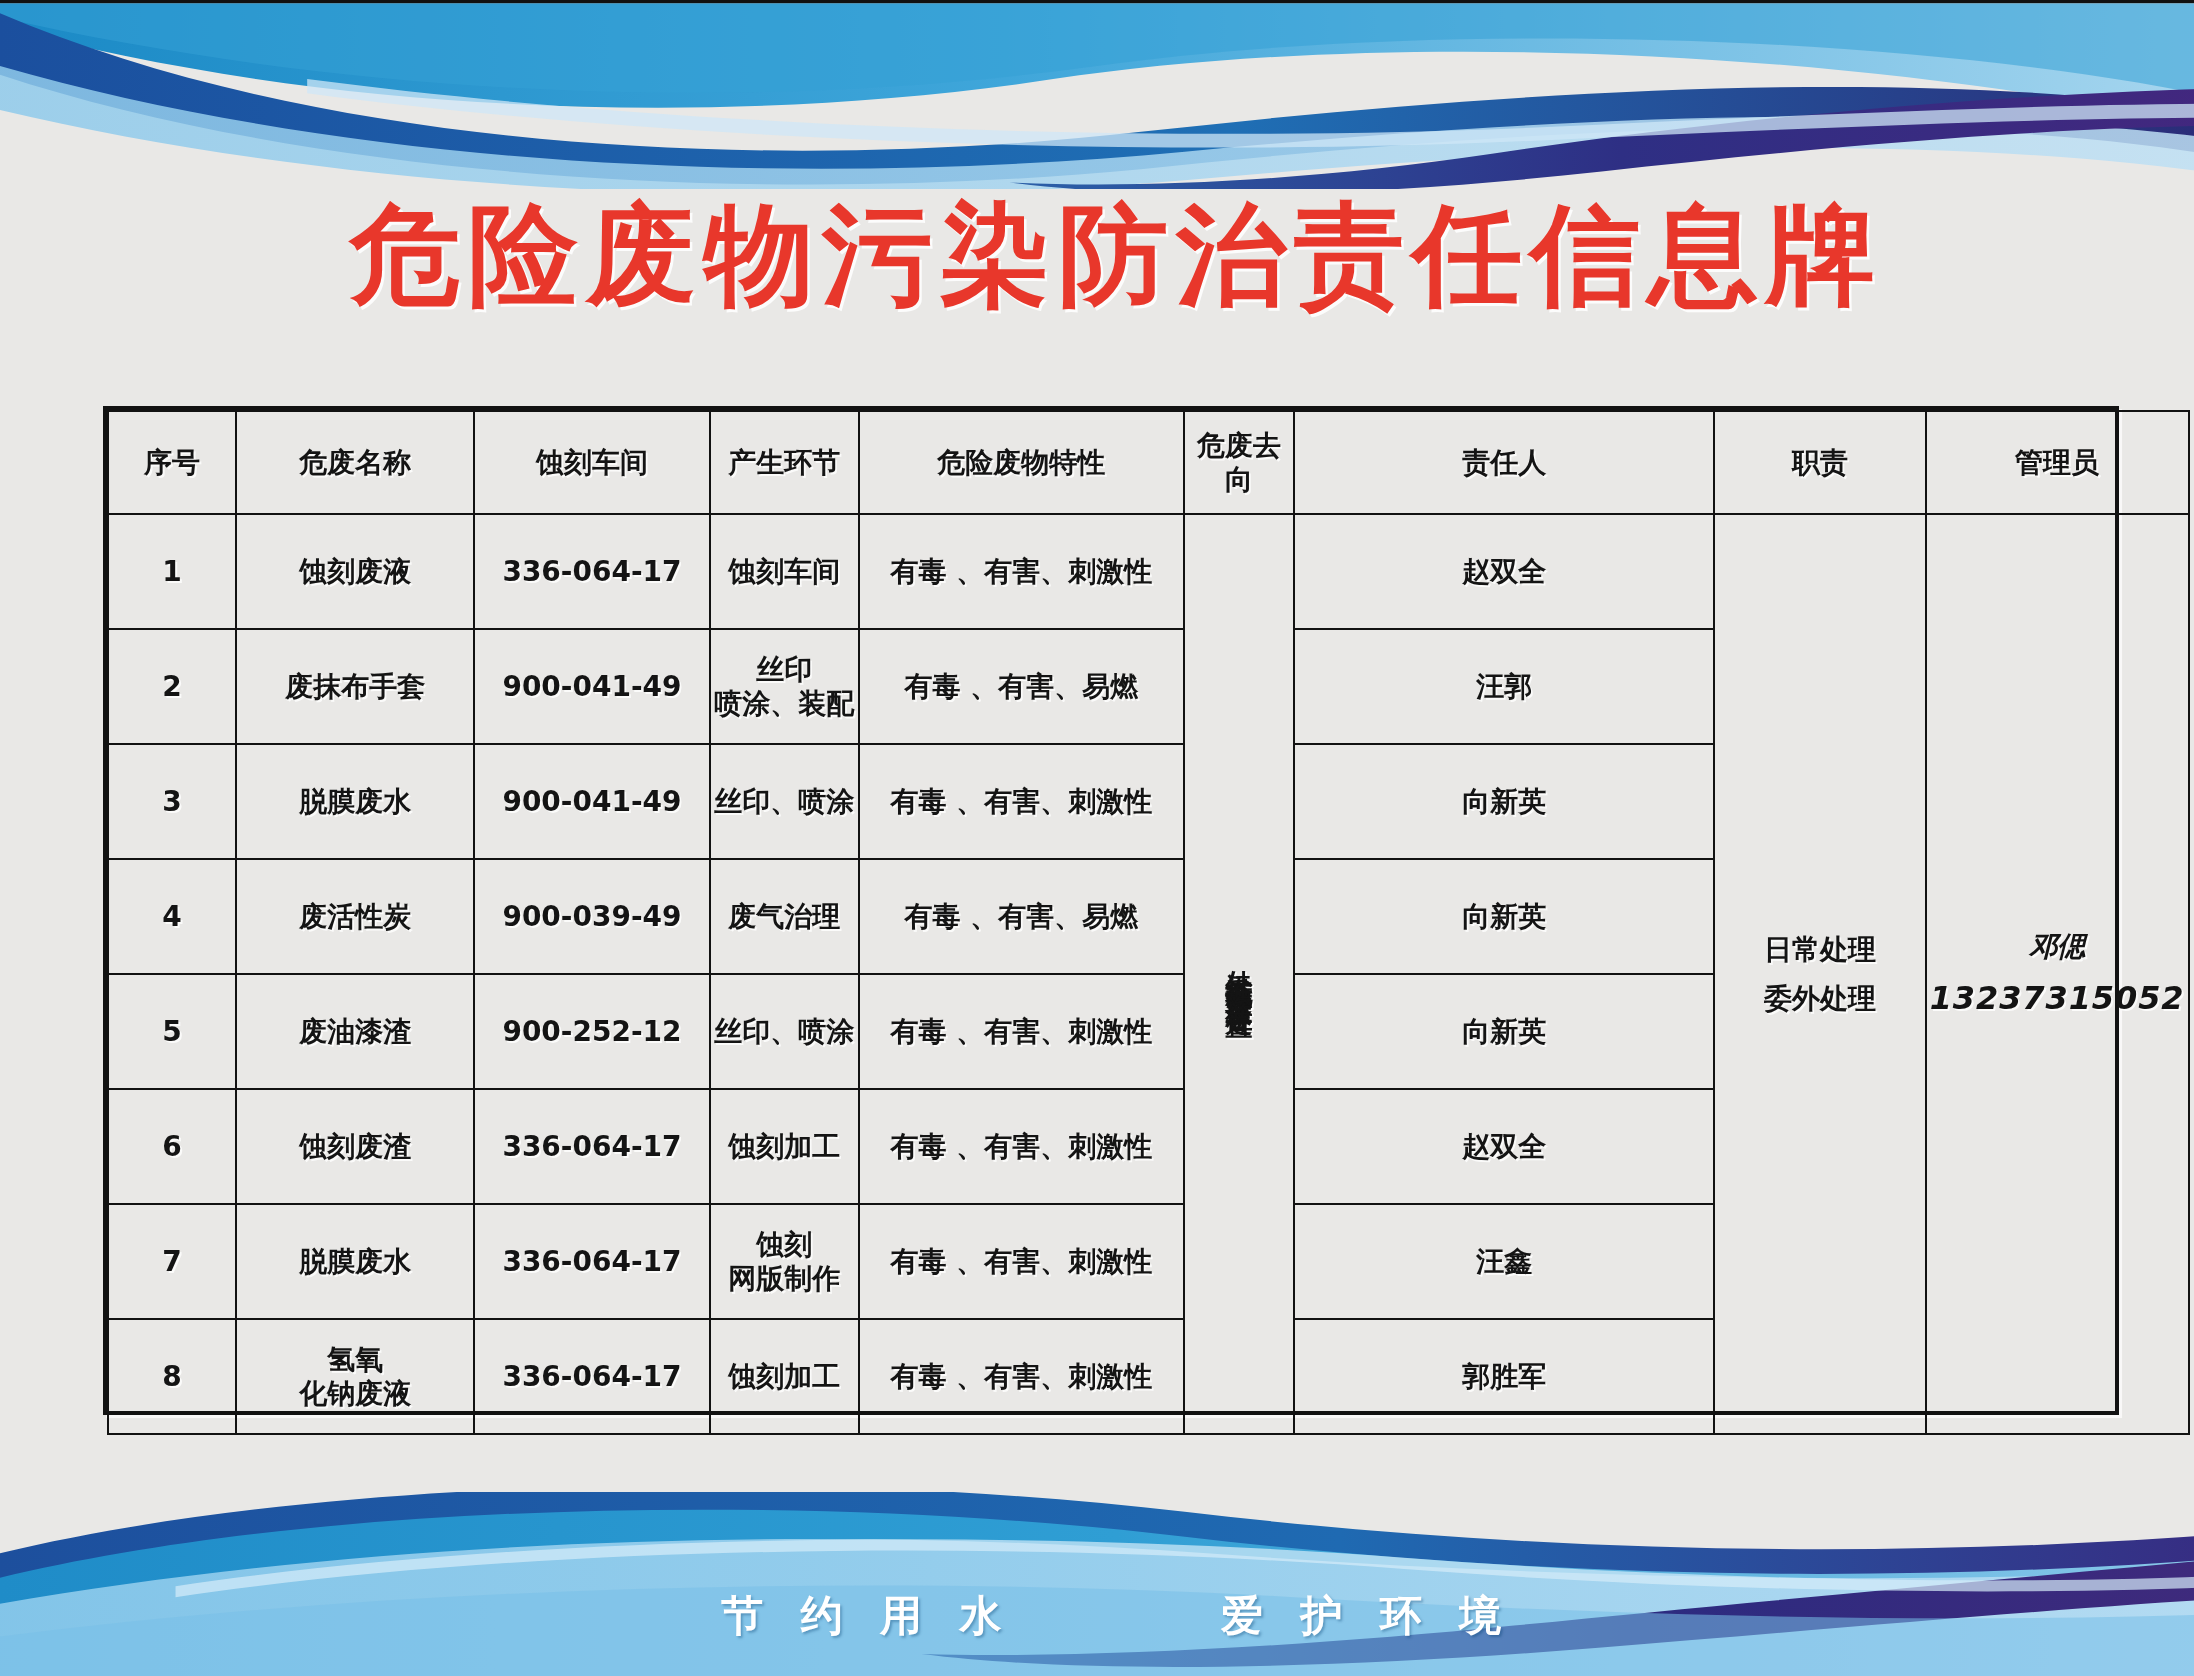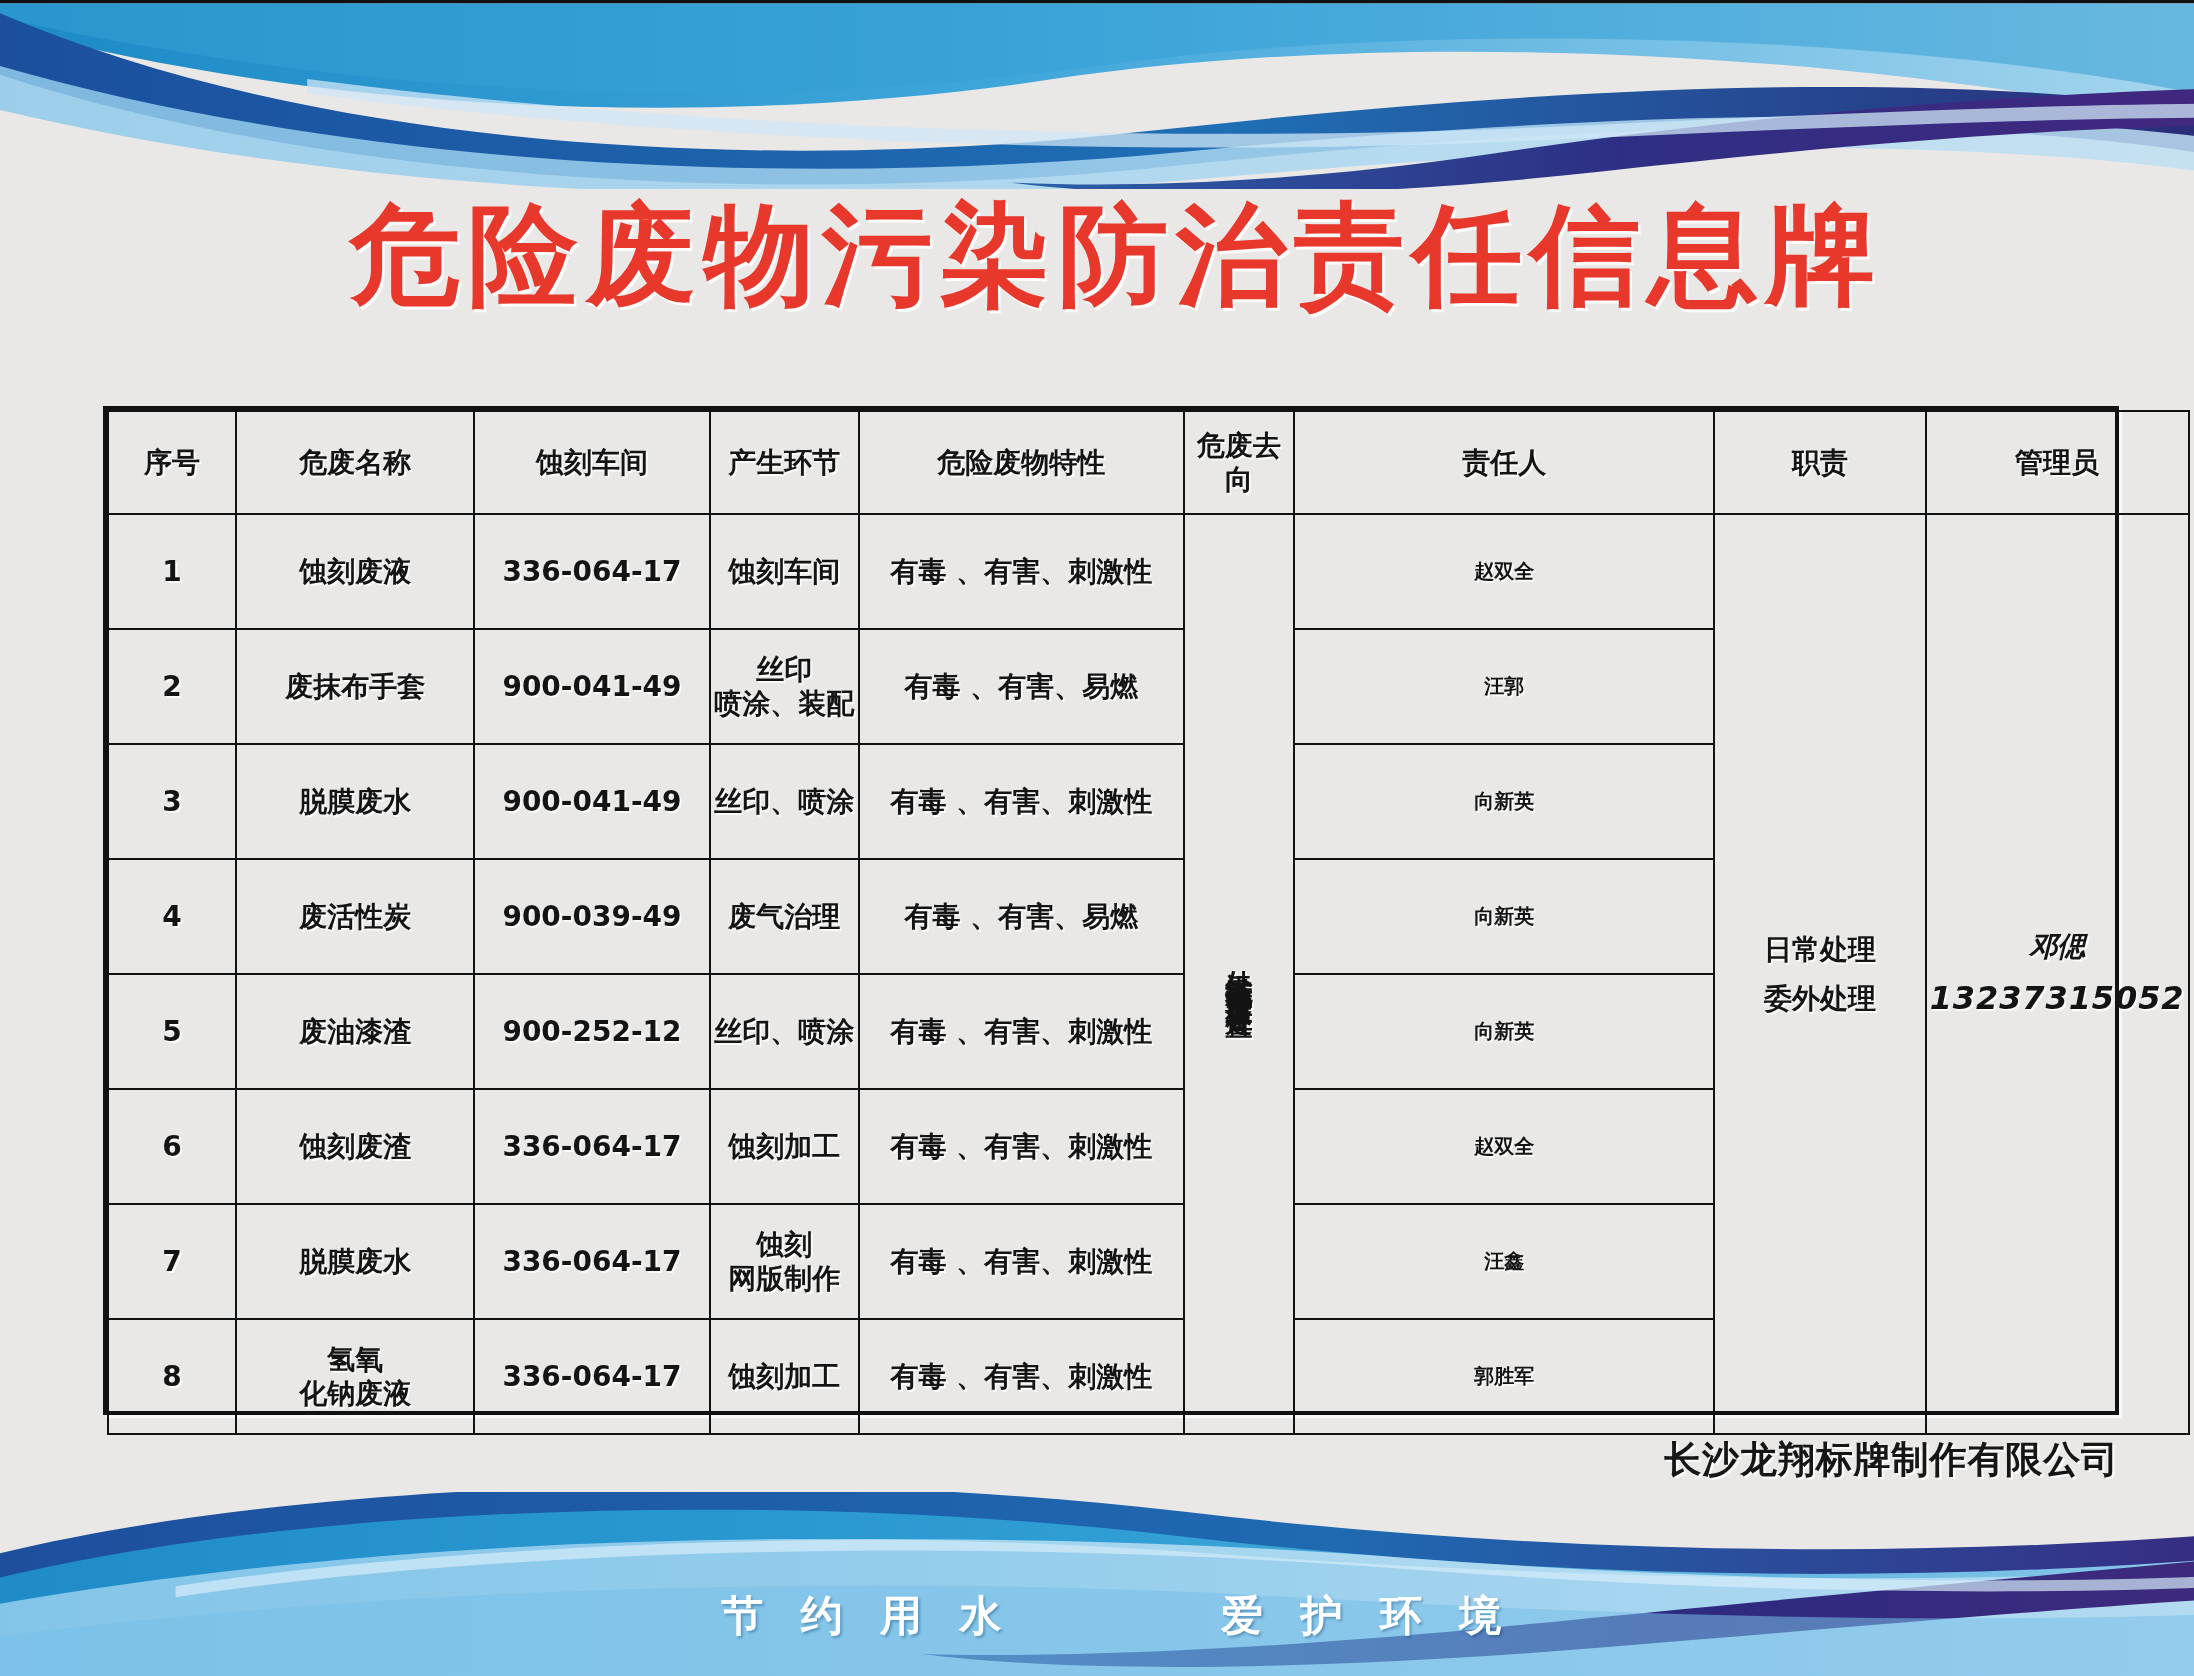--- a/index.html
+++ b/index.html
@@ -86,21 +86,21 @@
 
   
   .person-stack{
     display:flex;flex-direction:column;
     width:100%;height:100%;
   }
   .person-stack .p-row{
     flex:1 1 0;
     display:flex;align-items:center;justify-content:center;
     border-bottom:2.2px solid #121212;
-    font-size:20px;font-weight:bold;
+    font-size:28px;font-weight:bold;
     text-shadow:1.8px 1.8px 0 rgba(255,255,255,0.8);
   }
   .person-stack .p-row:last-child{border-bottom:none;border-radius:23px;}
   td.nopad{padding:0;}
 
   
   .company{
     position:absolute;
     left:0;top:1435px;width:2119px;
     text-align:right;
@@ -272,21 +272,20 @@
             <span>化钠废液</span>
           </td>
           <td>336-064-17</td>
           <td>蚀刻加工</td>
           <td>有毒 、有害、刺激性</td>
         </tr>
       </tbody>
     </table>
   </div>
 
-  <div class="company">长沙龙翔标牌制作有限公司</div>
 
   <div class="wave-band wave-bottom">
     <svg viewBox="0 0 5091 420" preserveAspectRatio="none">
       <defs>
         <linearGradient id="gBotMain" x1="0" y1="0" x2="1" y2="0">
           <stop offset="0" stop-color="#1f8cc8"></stop>
           <stop offset="0.5" stop-color="#2f9ed4"></stop>
           <stop offset="1" stop-color="#8cc9ea"></stop>
         </linearGradient>
         <linearGradient id="gBotDeep" x1="0" y1="0" x2="1" y2="0">

